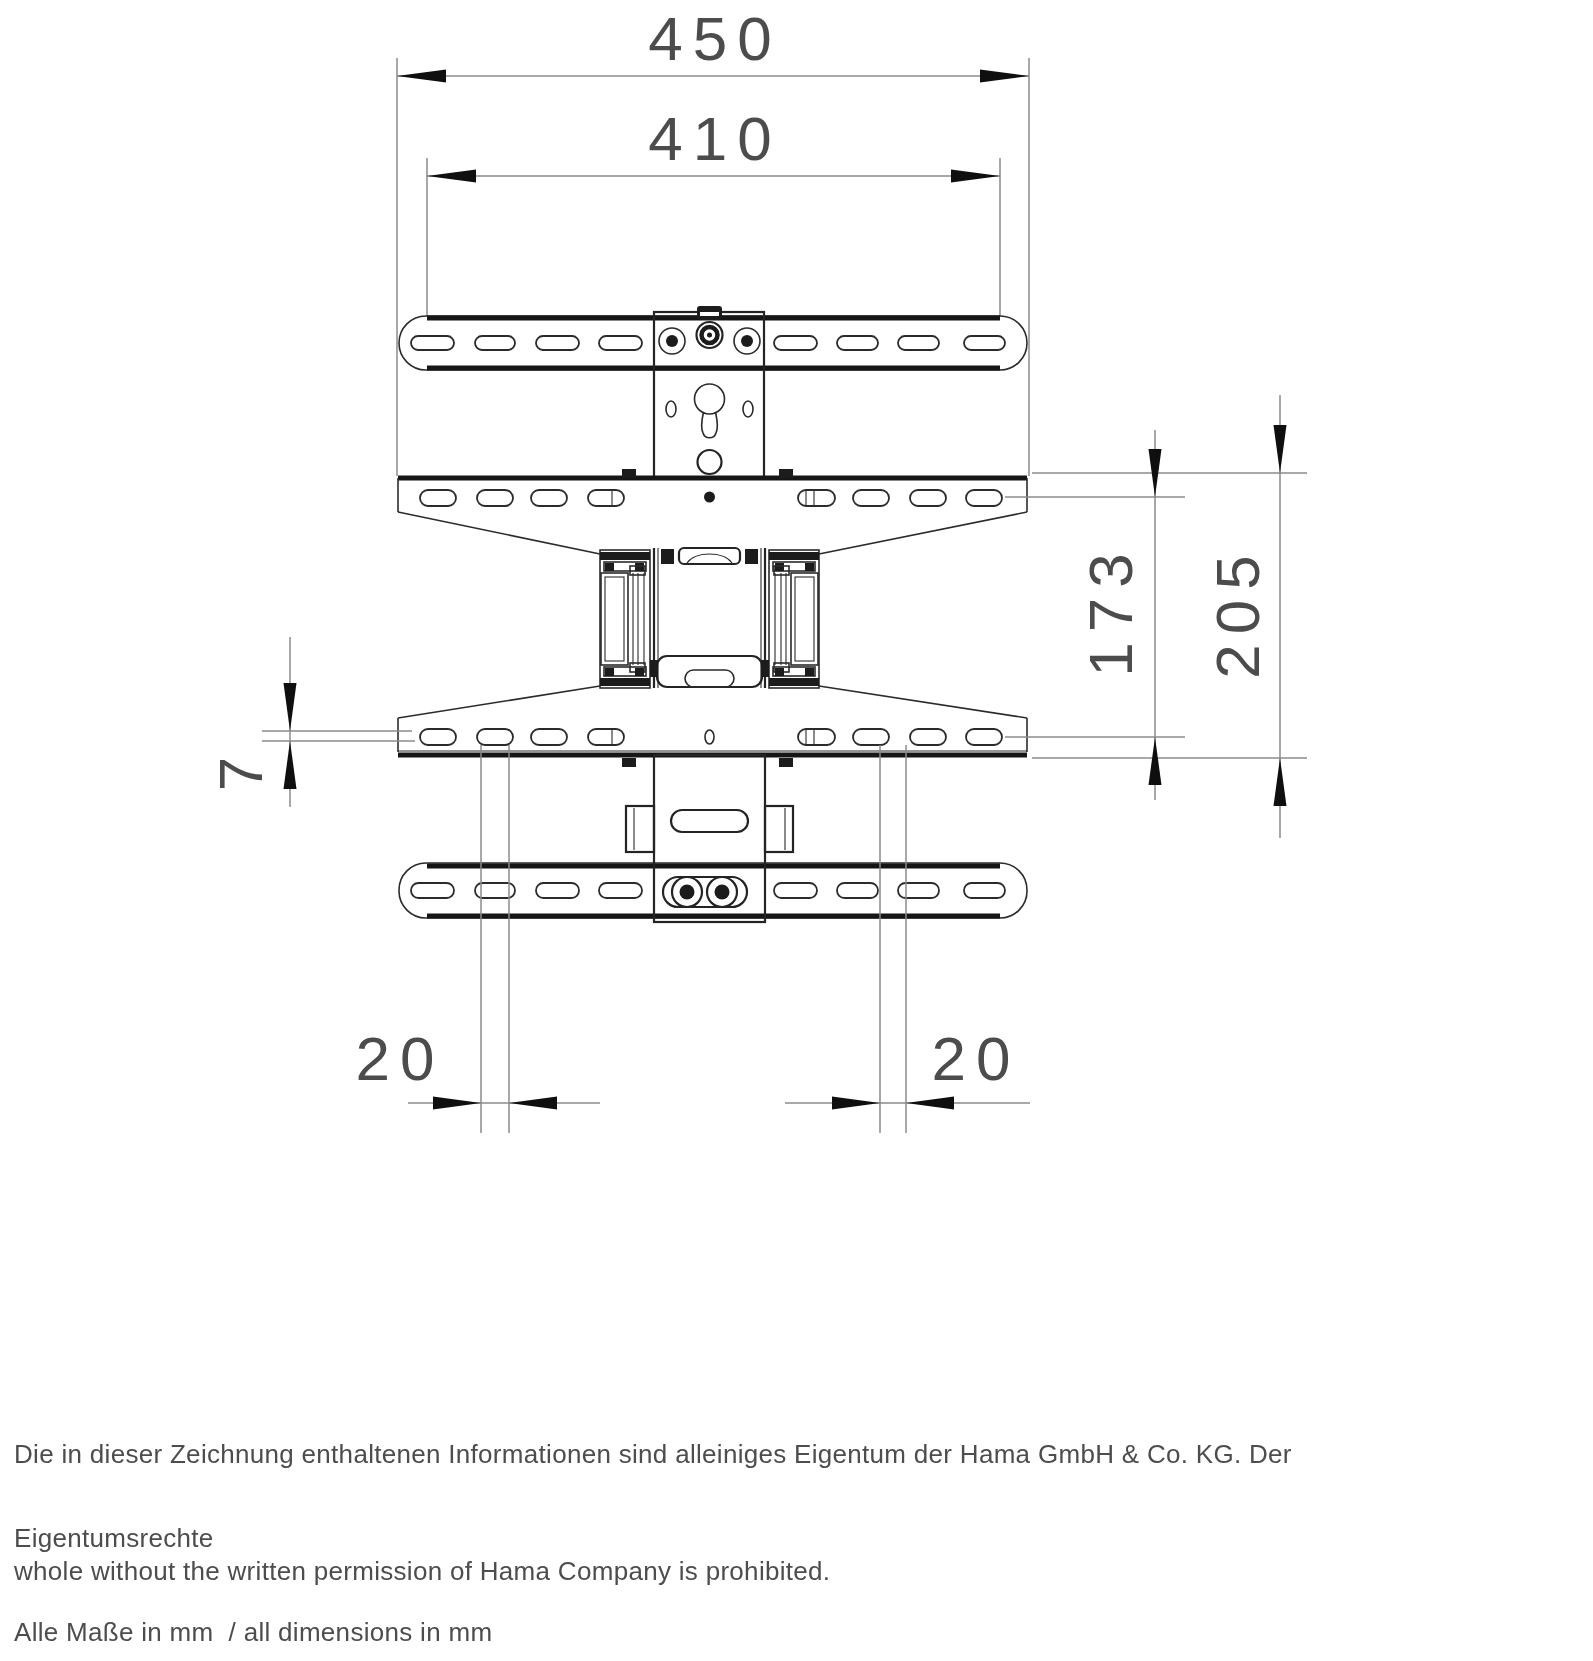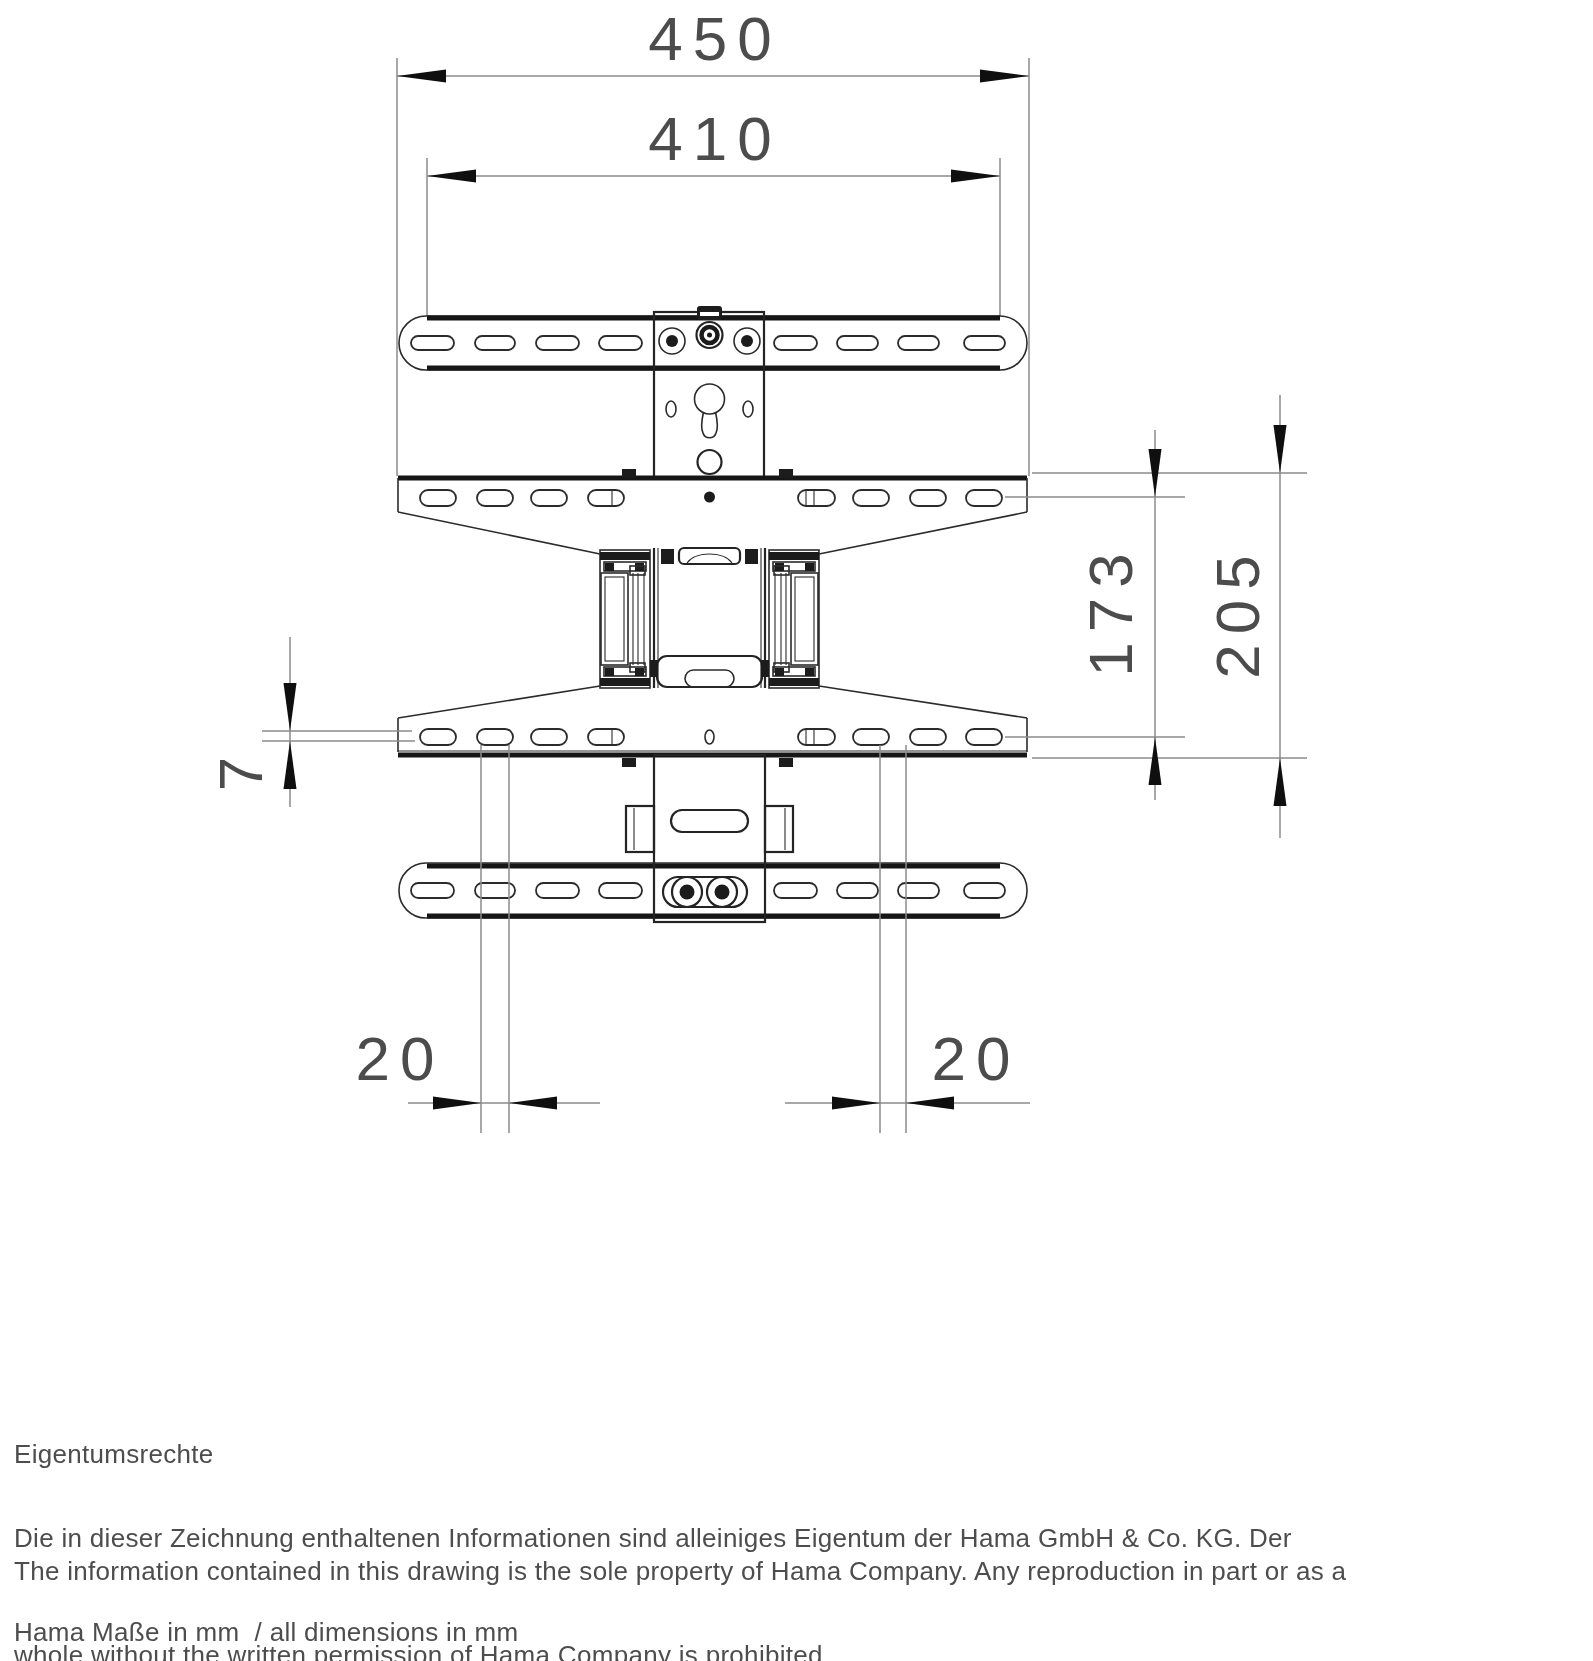--- a/index.html
+++ b/index.html
@@ -253,24 +253,23 @@
     <line x1="880" y1="745" x2="880" y2="1133" class="dim"></line>
     <line x1="906" y1="745" x2="906" y2="1133" class="dim"></line>
     <line x1="785" y1="1103" x2="1030" y2="1103" class="dim"></line>
     <polygon class="arrow" points="880,1103 832,1096.5 832,1109.5"></polygon>
     <polygon class="arrow" points="906,1103 954,1096.5 954,1109.5"></polygon>
     <text class="dimtext" x="976" y="1080">20</text>
   </g>
 </svg>
 
   <div class="footer f1">
+    <div>Die in dieser Zeichnung enthaltenen Informationen sind alleiniges Eigentum der Hama GmbH &amp; Co. KG. Der</div>
     <div>Eigentumsrechte</div>
-    <div>Die in dieser Zeichnung enthaltenen Informationen sind alleiniges Eigentum der Hama GmbH &amp; Co. KG. Der</div>
   </div>
 
   <div class="footer f2">
-    <div>The information contained in this drawing is the sole property of Hama Company. Any reproduction in part or as a</div>
     <div>whole without the written permission of Hama Company is prohibited.</div>
   </div>
 
-  <div class="footer f3">Hama Maße in mm  / all dimensions in mm</div>
+  <div class="footer f3">Alle Maße in mm  / all dimensions in mm</div>
 
 </div>
 
 </body></html>

